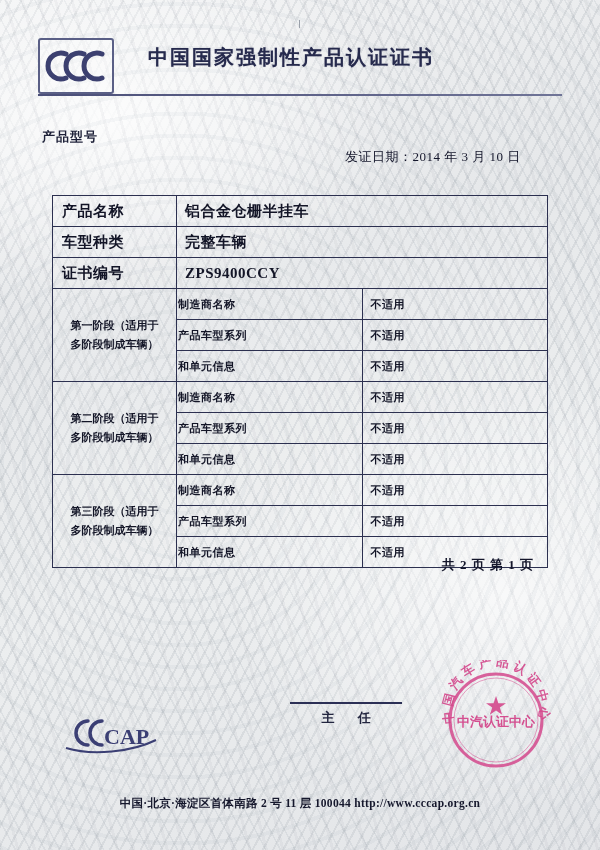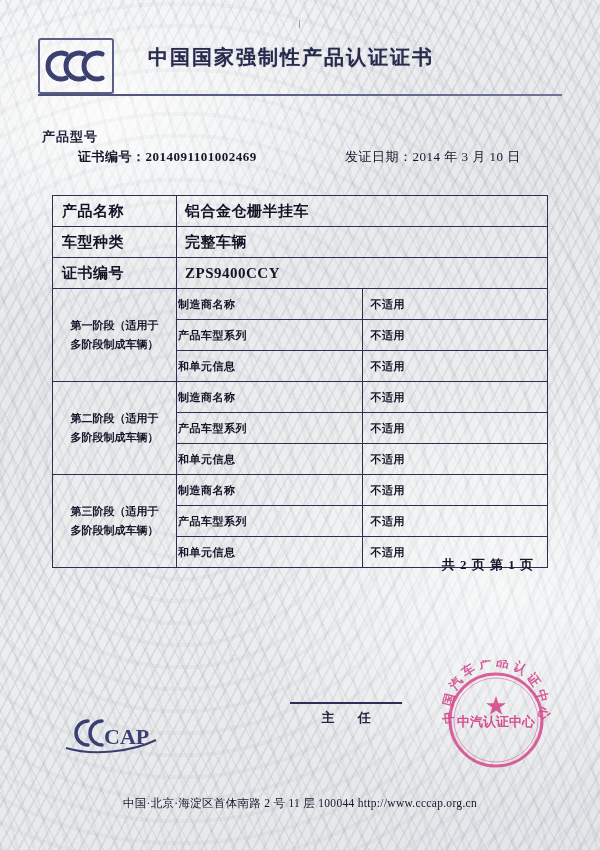--- a/index.html
+++ b/index.html
@@ -250,21 +250,21 @@
   }
   .seal svg { display: block; }
 
   .footer-address {
     position: absolute;
     left: 0; right: 0;
     top: 796px;
     text-align: center;
     font-size: 11.5px;
     color: #15172c;
-    font-weight: normal;
+    font-weight: bold;
     letter-spacing: 0.3px;
   }
 
   .tick {
     position: absolute;
     left: 299px;
     top: 20px;
     width: 1px;
     height: 8px;
     background: #9aa0aa;
@@ -286,23 +286,20 @@
             <path d="M44 14 A13 13 0 1 0 44 38"></path>
             <path d="M62 14 A13 13 0 1 0 62 38"></path>
           </g>
         </svg>
       </div>
       <div class="header-title">中国国家强制性产品认证证书</div>
       <div class="header-rule"></div>
     </div>
 
     <div class="attachment-label">产品型号</div>
-    <div class="cert-no">
-      <span>证书编号：</span><span>2014091101002469</span>
-    </div>
     <div class="issue-date">
       <span>发证日期：</span><span>2014 年 3 月 10 日</span>
     </div>
 
     <table class="cert-table">
       <tbody>
         <tr>
           <td class="label">产品名称</td>
           <td class="val" colspan="2">铝合金仓栅半挂车</td>
         </tr>

